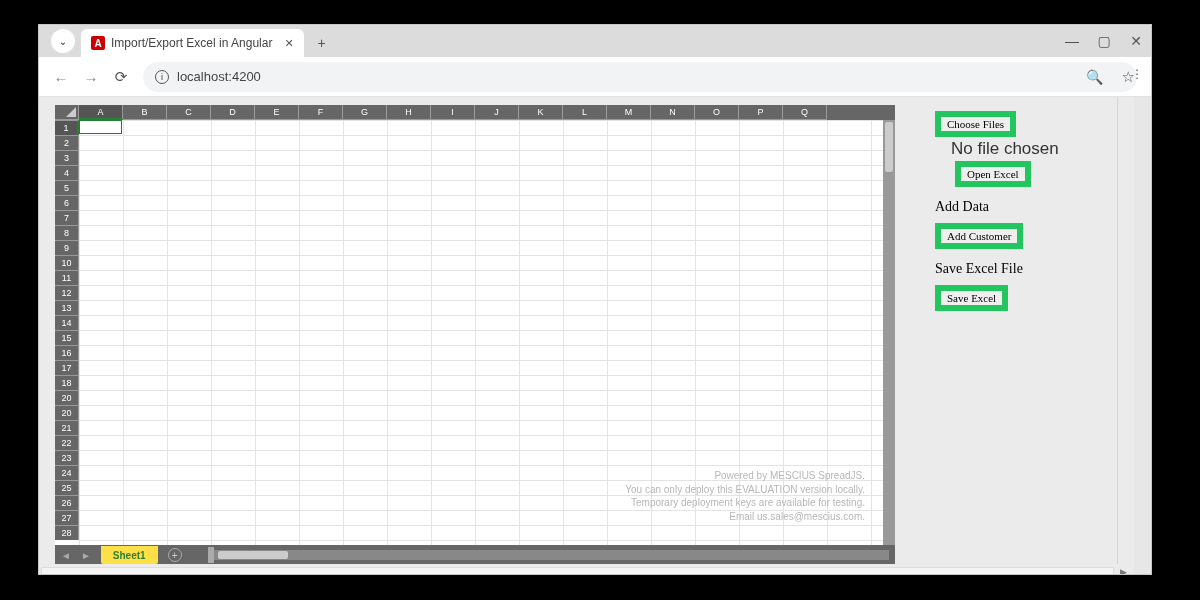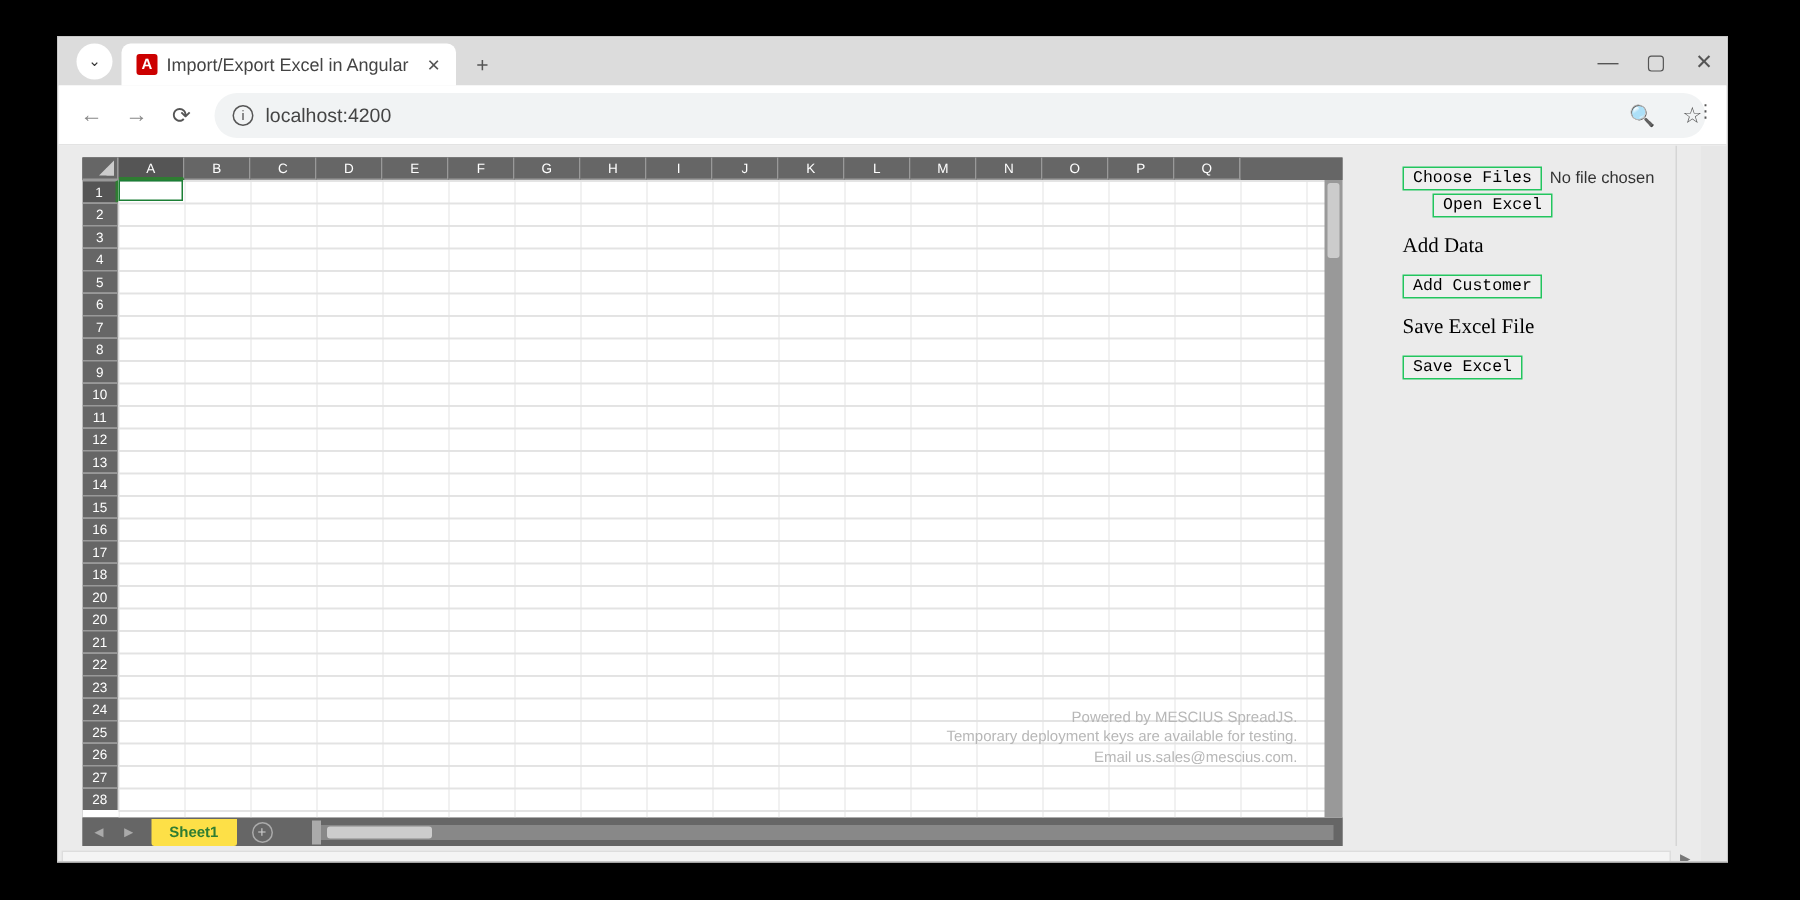--- a/index.html
+++ b/index.html
@@ -168,21 +168,21 @@
   }
   .sel {
     position:absolute;
     left:0; top:0;
     width:43px;height:14px;
     border:1.5px solid #1c7f36;
   }
   .watermark {
     position:absolute;
     right:30px;
-    bottom:33px;
+    bottom:22px;
     text-align:right;
     color:#b7b7b7;
     font-size:10px;
     line-height:1.35;
     pointer-events:none;
   }
   .vtrack {
     position:absolute; right:0; top:15px; bottom:20px; width:12px;
     background:#999;
   }
@@ -211,28 +211,28 @@
   .sidepanel {
     margin-left: 40px;
     margin-top: 14px;
     width: 190px;
     font-size:13px;
     color:#000;
   }
   .sidepanel .sec { margin-bottom: 12px;}
   .sidepanel .title { font-family: "Times New Roman", serif; font-size:14px; margin-bottom:8px;}
   .btn-sys {
-    font-family: Liberation Mono, monospace;
+    font-family: Liberation Serif, serif;
     font-size:11px;
-    border:1px solid #22c55e;
+    border:6px solid #22c55e;
     background:#efefef;
     padding:1px 6px;
     cursor:pointer;
   }
-  .filetxt{font-size:11px;color:#333;margin-left:3px;}
+  .filetxt{font-size:17px;color:#333;margin-left:16px;}
   .row{display:flex;align-items:center;flex-wrap:wrap;gap:2px;}
   
   .outer-vscroll{position:absolute;right:0;top:0;bottom:0;width:17px;background:#ebebeb;border-left:1px solid #d5d5d5;}
 </style>
 </head>
 <body>
 
 <div class="frame">
 
   <div class="tabstrip">
@@ -318,20 +318,21 @@
                 <div class="rowhdr">24</div>
                 <div class="rowhdr">25</div>
                 <div class="rowhdr">26</div>
                 <div class="rowhdr">27</div>
                 <div class="rowhdr">28</div>
               </div>
             <div class="cells">
               <div class="sel"></div>
               <div class="watermark" id="wm">
                   <div>Powered by MESCIUS SpreadJS.</div>
+                  <div>You can only deploy this EVALUATION version locally.</div>
                   <div>Temporary deployment keys are available for testing.</div>
                   <div>Email us.sales@mescius.com.</div>
                 </div>
             </div>
           </div>
           <div class="sheet-tabbar">
             <span class="navarrow">◄</span>
             <span class="navarrow">►</span>
             <div class="sheet-tab">Sheet1</div>
             <div class="addsheet">+</div>

